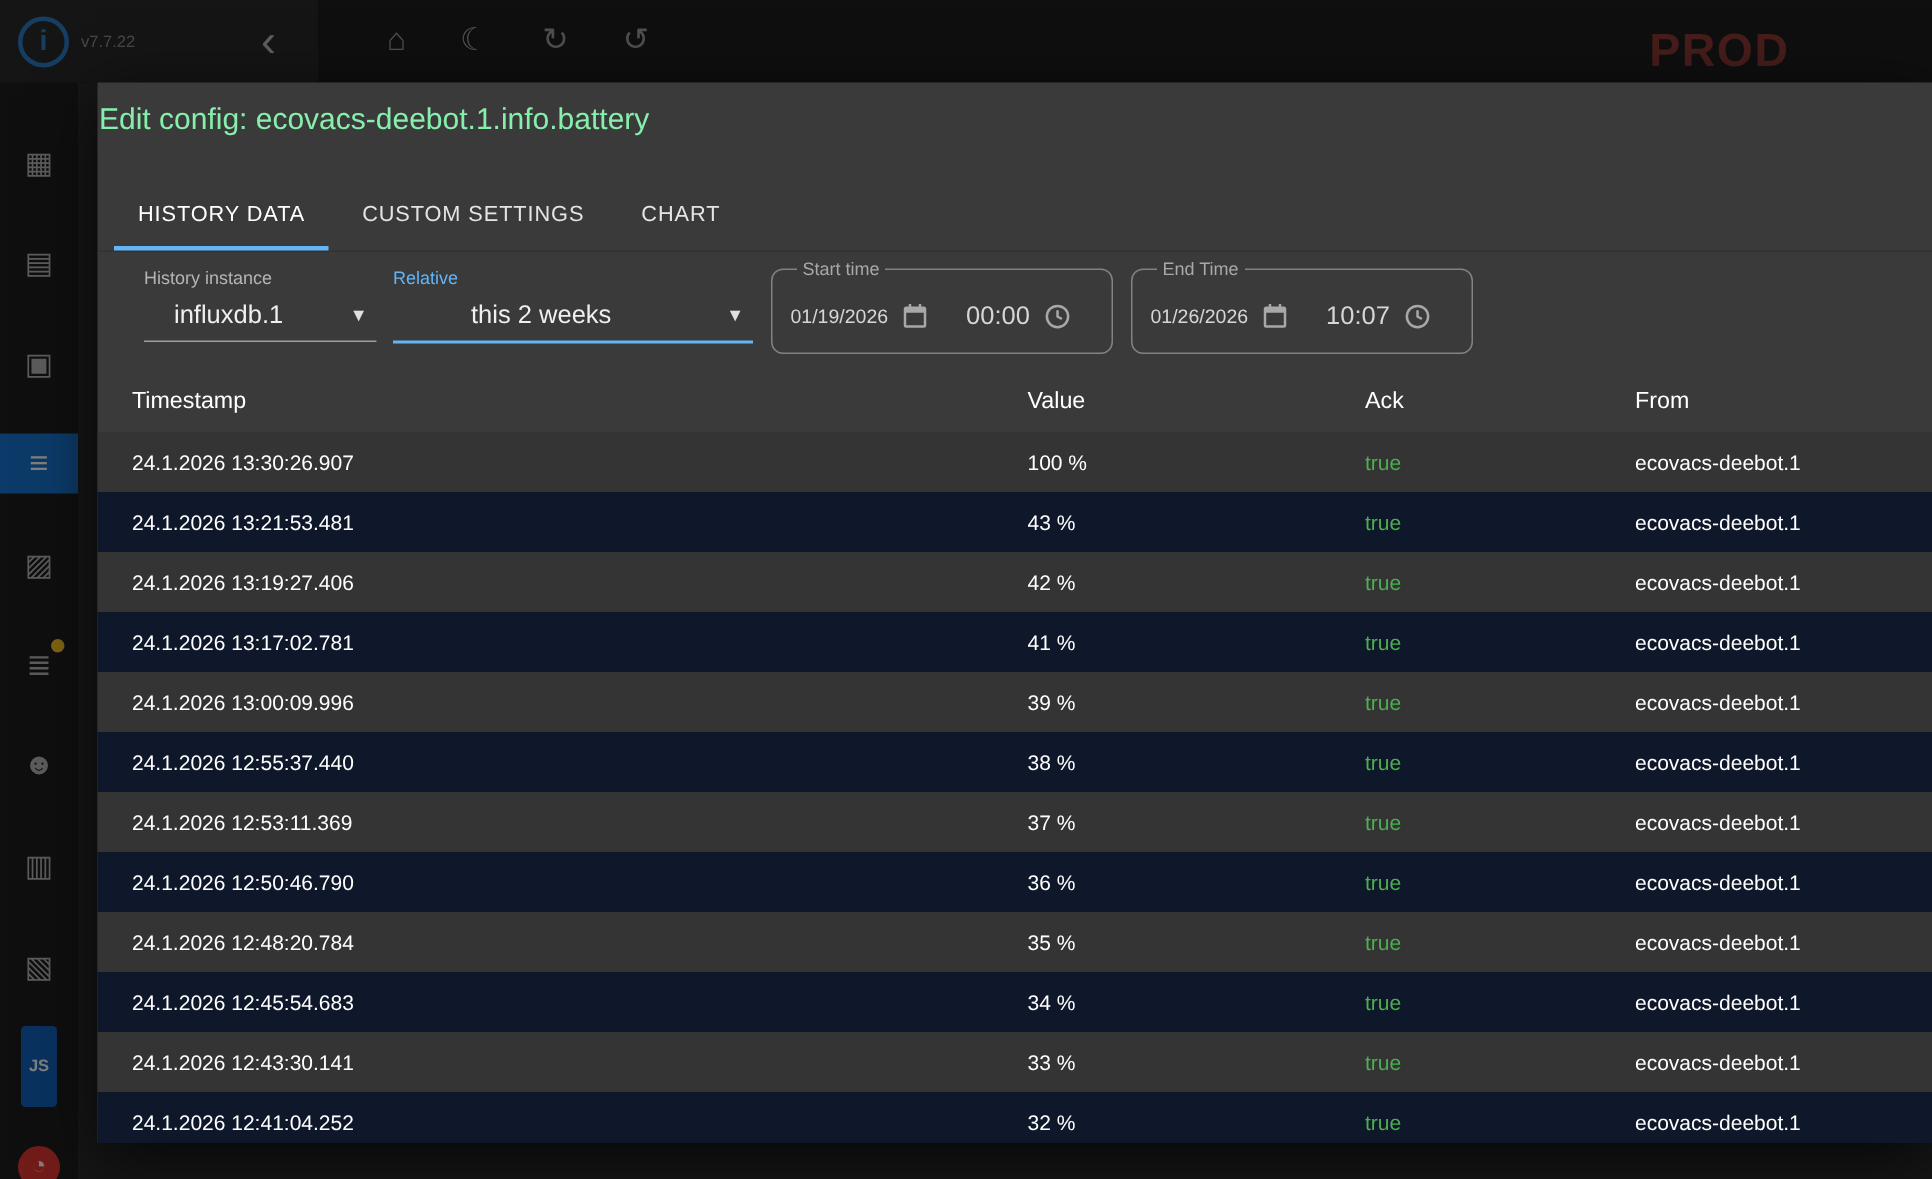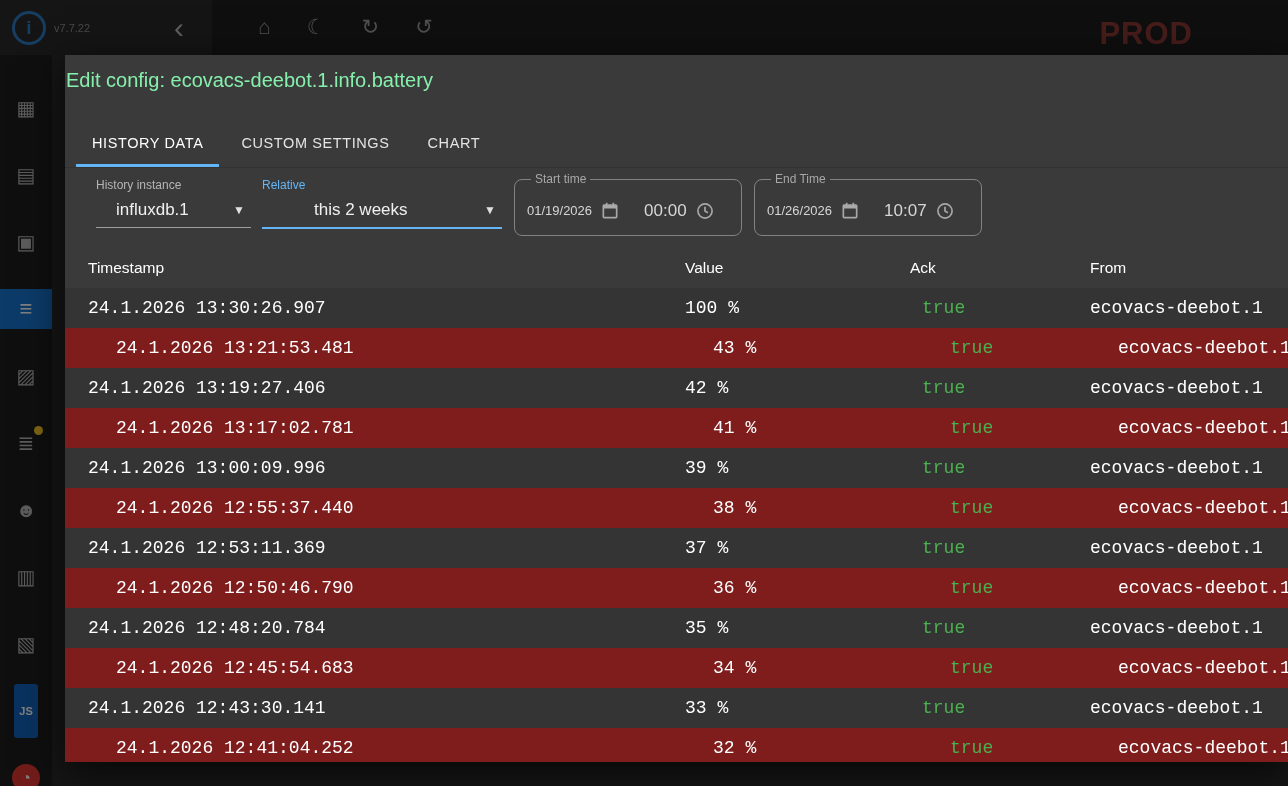--- a/index.html
+++ b/index.html
@@ -72,25 +72,25 @@
     display:flex;align-items:center;padding:0 12px;}
   fieldset.time-group legend{font-size:12px;color:#a8a8a8;padding:0 4px;margin-left:4px;}
   .date-text{font-size:13px;color:#d6d6d6;max-width:91px;overflow:hidden;white-space:nowrap;flex:none;}
   .time-text{font-size:17px;color:#d6d6d6;margin-left:24px;white-space:nowrap;}
   .pick-icon{margin-left:8px;flex:none;cursor:pointer;display:inline-flex;}
 
   
   .htable{margin-top:4px;}
   .thead,.trow{display:grid;grid-template-columns:620px 225px 180px 1fr;align-items:center;}
   .thead{height:40px;font-size:15.5px;font-weight:500;color:#fff;}
-  .trow{height:40px;font-size:18px;font-family:Liberation Mono, monospace;}
+  .trow{height:40px;font-size:14px;}
   .trow.even{background:#343434;}
-  .trow.odd{background:#7f1d1d;padding-left:28px;}
+  .trow.odd{background:#0f172a;}
   .cell-timestamp,.hcol-timestamp{padding-left:23px;}
-  .cell-ack{color:var(--green);margin-left:12px;}
+  .cell-ack{color:var(--green);}
   .cell{white-space:nowrap;overflow:hidden;}
 </style>
 </head>
 <body>
 
 <header class="topbar">
   <div class="brand">
     <div class="logo">i</div>
     <span class="version">v7.7.22</span>
     <span class="collapse">‹</span>

